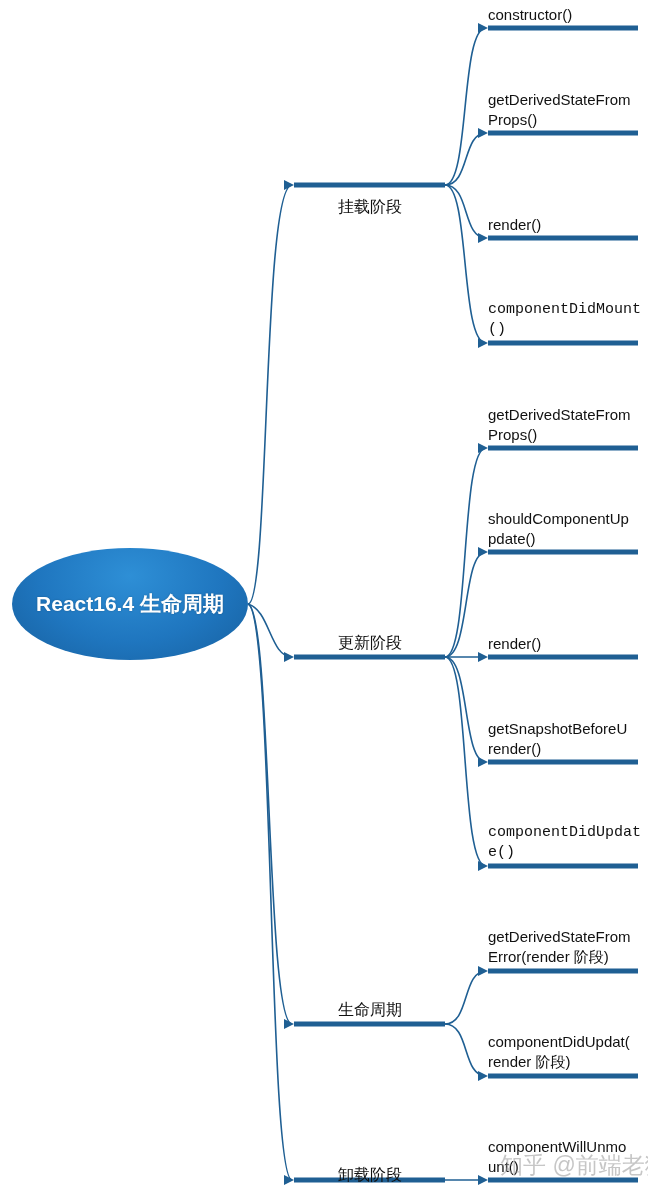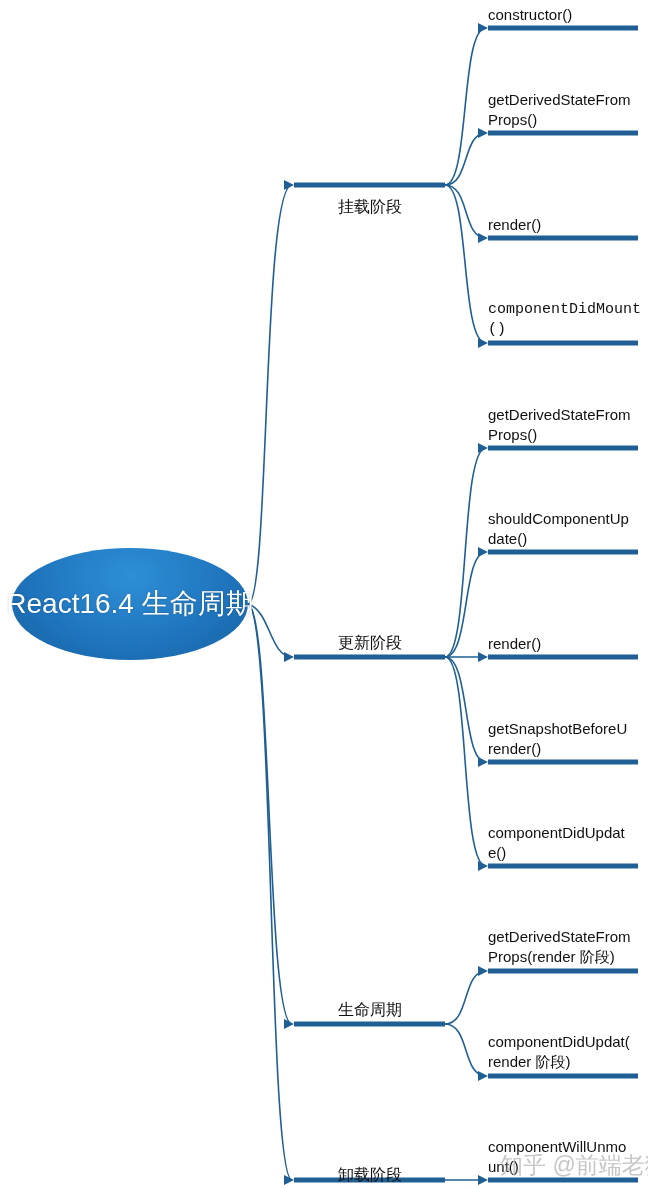--- a/index.html
+++ b/index.html
@@ -3,21 +3,21 @@
 <meta charset="utf-8">
 <style>
   html, body { margin:0; padding:0; background:#ffffff; }
   body { width:648px; height:1188px; position:relative; overflow:hidden;
          font-family:"Liberation Sans","DejaVu Sans",sans-serif; }
   svg.edges { position:absolute; left:0; top:0; }
   .root { position:absolute; left:12px; top:548px; width:236px; height:112px;
           border-radius:50%;
           background:radial-gradient(ellipse at 50% 25%, #2e8fd6 0%, #1f76bf 55%, #17609f 100%);
           display:flex; align-items:center; justify-content:center; }
-  .root span { color:#fff; font-size:28px; font-weight:normal; white-space:nowrap;
+  .root span { color:#fff; font-size:21px; font-weight:bold; white-space:nowrap;
                text-shadow:0 0 2px rgba(0,0,0,0.25);text-align:center; }
   .stage { position:absolute; font-size:16px; color:#111; text-align:center; width:150px; }
   .leaf { position:absolute; font-size:15px; color:#111; width:152px;
           line-height:20px; }
   .watermark { position:absolute; left:500px; top:1150px; font-size:23px; color:rgba(160,160,160,0.6);
                white-space:nowrap; }
 </style>
 </head>
 <body>
 
@@ -93,37 +93,37 @@
   <div>componentDidMount</div>
   <div>()</div>
 </div>
 
 <div class="leaf" style="left:488px;top:405px;">
   <div>getDerivedStateFrom</div>
   <div>Props()</div>
 </div>
 <div class="leaf" style="left:488px;top:509px;">
   <div>shouldComponentUp</div>
-  <div>date()</div>
+  <div>pdate()</div>
 </div>
 <div class="leaf" style="left:488px;top:634px;">
   <div>render()</div>
 </div>
 <div class="leaf" style="left:488px;top:719px;">
   <div>getSnapshotBeforeU</div>
   <div>render()</div>
 </div>
-<div class="leaf" style="left:488px;top:823px;">
+<div class="leaf" style="left:488px;top:823px;font-family:Liberation Mono, monospace;">
   <div>componentDidUpdat</div>
   <div>e()</div>
 </div>
 
 <div class="leaf" style="left:488px;top:927px;">
   <div>getDerivedStateFrom</div>
-  <div>Props(render 阶段)</div>
+  <div>Error(render 阶段)</div>
 </div>
 <div class="leaf" style="left:488px;top:1032px;">
   <div>componentDidUpdat(</div>
   <div>render 阶段)</div>
 </div>
 
 <div class="leaf" style="left:488px;top:1137px;">
   <div>componentWillUnmo</div>
   <div>unt()</div>
 </div>

